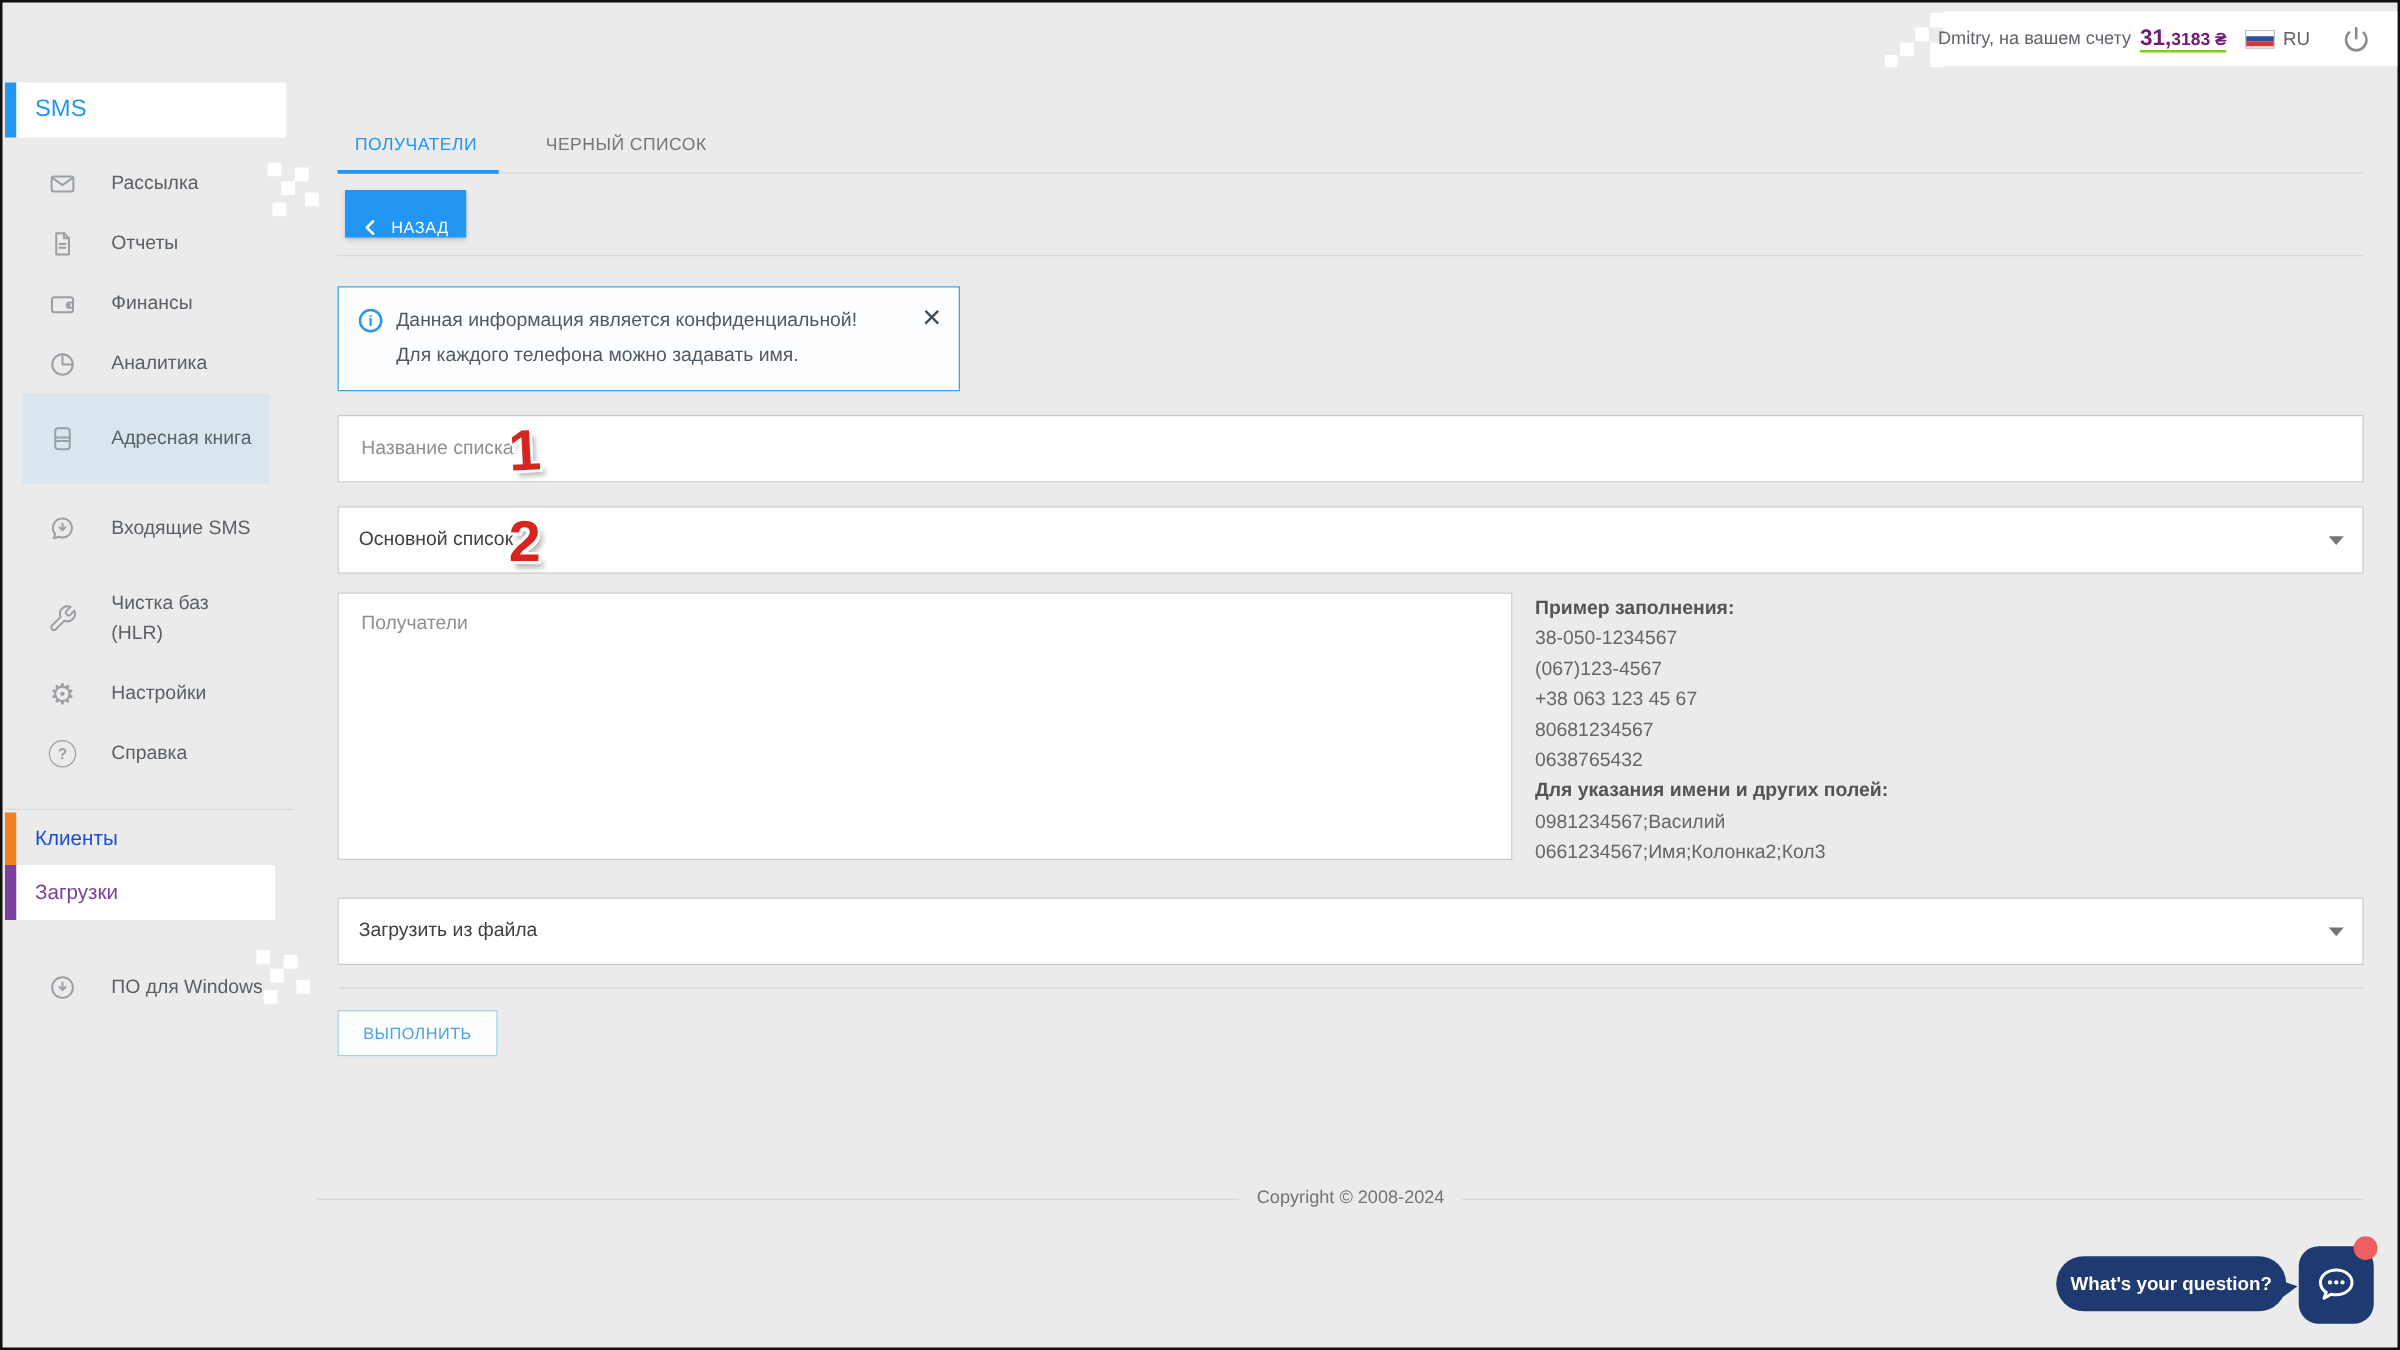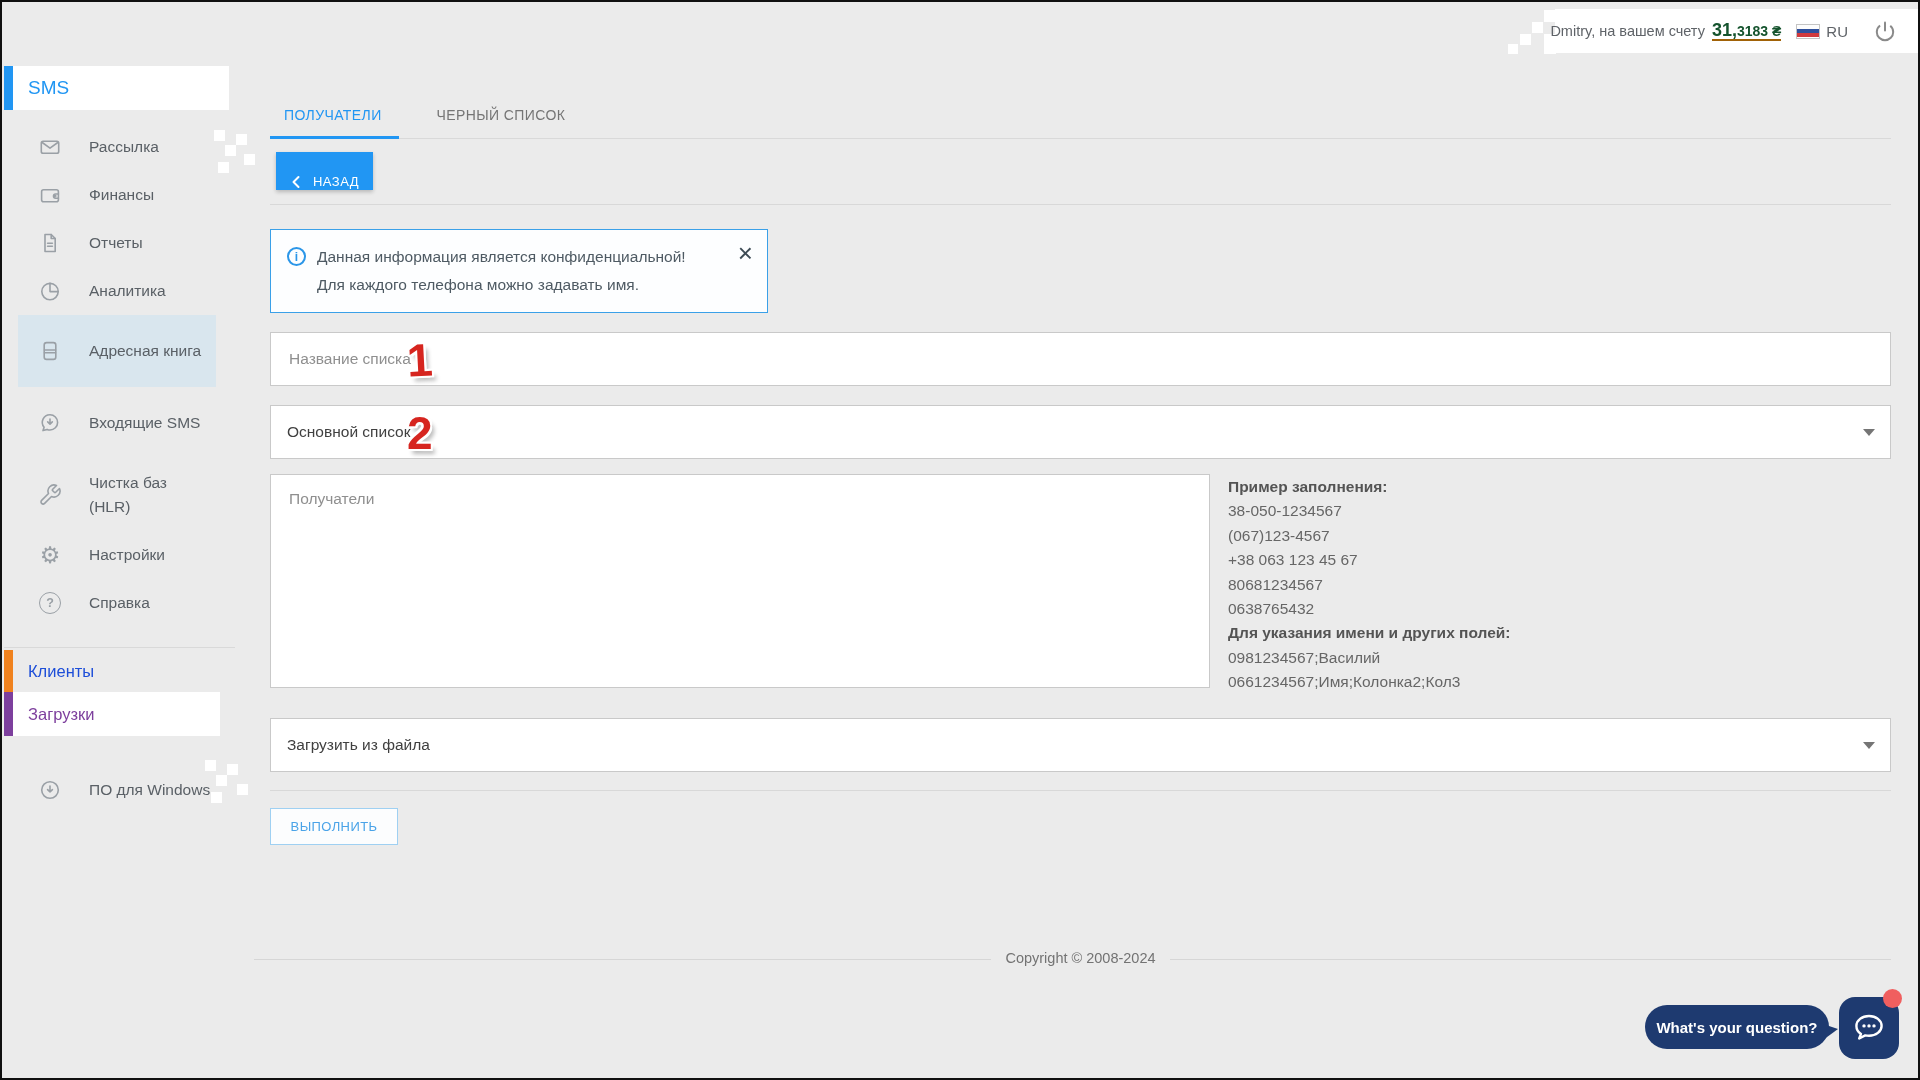--- a/index.html
+++ b/index.html
@@ -5,21 +5,21 @@
   html,body{margin:0;padding:0;background:#fff;}
   .screen{
     position:relative;width:1920px;height:1080px;box-sizing:border-box;
     background:#ebebeb;border:2px solid #101010;overflow:hidden;
     font-family:"Liberation Sans",sans-serif;
   }
   
   .topbar{position:absolute;left:1553px;top:7px;width:363px;height:44px;background:#fff;
     display:flex;align-items:center;justify-content:flex-end;padding-right:20px;box-sizing:border-box;}
   .account{color:#5f6368;font-size:14.5px;white-space:nowrap;}
-  .balance{margin-left:7px;color:#14532d;font-weight:700;border-bottom:2px solid #a16207;
+  .balance{margin-left:7px;color:#701a75;font-weight:700;border-bottom:2px solid #84cc16;
     text-decoration:none;white-space:nowrap;cursor:pointer;line-height:1;}
   .balance .big{font-size:18px;}
   .balance .small{font-size:14px;}
   .flag{width:22px;height:13px;border:1px solid #c4c4c4;margin-left:15px;display:flex;flex-direction:column;flex:none;}
   .flag i{flex:1;display:block;}
   .flag .w{background:#fdfdfd;}.flag .b{background:#2e4f9c;}.flag .r{background:#d0393d;}
   .lang{font-size:15px;color:#5f6368;margin-left:6px;}
   .power{margin-left:24px;display:flex;align-items:center;cursor:pointer;}
   
   .pixdec{position:absolute;pointer-events:none;}
@@ -144,36 +144,36 @@
           <svg class="svgi" width="24" height="24" viewBox="0 0 24 24" fill="none" stroke="#9aa0a6" stroke-width="1.6" stroke-linecap="round" stroke-linejoin="round">
             <rect x="3.3" y="6.2" width="17.4" height="12" rx="1.8"></rect>
               <path d="M4.2 7.5l7.8 5.6 7.8-5.6"></path>
           </svg>
         </span>
           <span class="lbl">Рассылка</span>
       </div>
       <div class="nav-item">
         <span class="ico">
           <svg class="svgi" width="24" height="24" viewBox="0 0 24 24" fill="none" stroke="#9aa0a6" stroke-width="1.6" stroke-linecap="round" stroke-linejoin="round">
+            <path d="M7 3.5h6.2l4 4v13H7z"></path>
+              <path d="M13.2 3.5v4h4"></path>
+              <path d="M9.6 12.2h4.8M9.6 15.2h4.8"></path>
+          </svg>
+        </span>
+          <span class="lbl">Отчеты</span>
+      </div>
+      <div class="nav-item">
+        <span class="ico">
+          <svg class="svgi" width="24" height="24" viewBox="0 0 24 24" fill="none" stroke="#9aa0a6" stroke-width="1.6" stroke-linecap="round" stroke-linejoin="round">
             <rect x="3.6" y="6.8" width="16.8" height="12" rx="2"></rect>
               <path d="M20.4 11h-2.8a2.1 2.1 0 0 0 0 4.2h2.8"></path>
               <circle cx="17.2" cy="13.1" r="0.6"></circle>
           </svg>
         </span>
           <span class="lbl">Финансы</span>
-      </div>
-      <div class="nav-item">
-        <span class="ico">
-          <svg class="svgi" width="24" height="24" viewBox="0 0 24 24" fill="none" stroke="#9aa0a6" stroke-width="1.6" stroke-linecap="round" stroke-linejoin="round">
-            <path d="M7 3.5h6.2l4 4v13H7z"></path>
-              <path d="M13.2 3.5v4h4"></path>
-              <path d="M9.6 12.2h4.8M9.6 15.2h4.8"></path>
-          </svg>
-        </span>
-          <span class="lbl">Отчеты</span>
       </div>
       <div class="nav-item">
         <span class="ico">
           <svg class="svgi" width="24" height="24" viewBox="0 0 24 24" fill="none" stroke="#9aa0a6" stroke-width="1.6" stroke-linecap="round" stroke-linejoin="round">
             <circle cx="12" cy="12.6" r="8.2"></circle>
               <path d="M12 4.4v8.2h8.2"></path>
           </svg>
         </span>
           <span class="lbl">Аналитика</span>
       </div>

